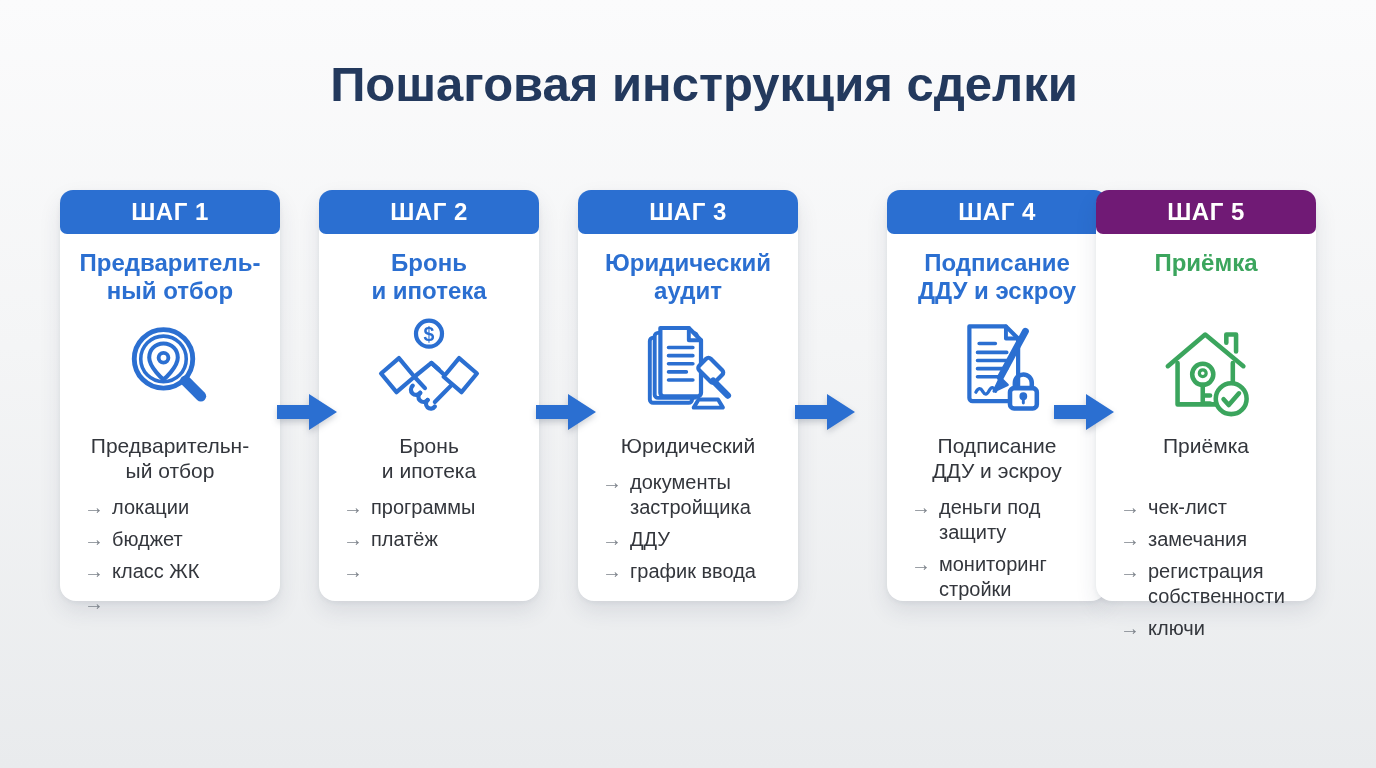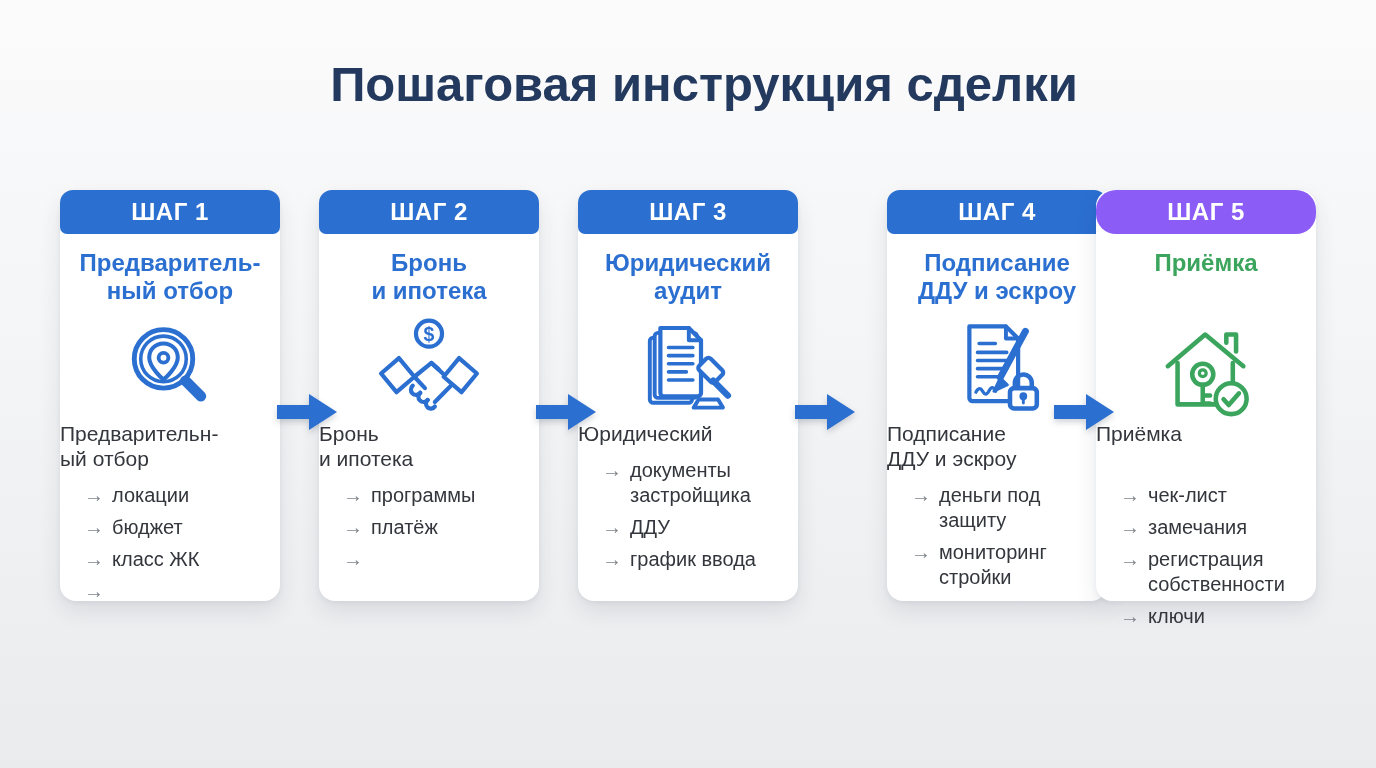--- a/index.html
+++ b/index.html
@@ -16,30 +16,30 @@
     position:absolute; top:190px; width:220px; height:411px;
     background:#ffffff; border-radius:16px;
     box-shadow:0 10px 22px rgba(35,50,75,.10), 0 2px 5px rgba(35,50,75,.06);
   }
   .card-header {
     height:44px; border-radius:13px 13px 7px 7px;
     display:flex; align-items:center; justify-content:center;
     color:#ffffff; font-size:24px; font-weight:bold; letter-spacing:.5px;
   }
   .card.blue  .card-header { background:#2b6fd1; }
-  .card.green .card-header { background:#8b5cf6;border-radius:20px; }
+  .card.green .card-header { background:#701a75; }
   .card-title {
     margin-top:15px; min-height:56px; text-align:center;
     font-size:24px; line-height:28px; font-weight:bold; white-space:pre-line;
   }
   .card.blue  .card-title { color:#2b6fd1; }
   .card.green .card-title { color:#3ba55d; }
   .icon-wrap { height:108px; margin-top:8px; display:flex; align-items:center; justify-content:center; }
   .card-subtitle {
-    min-height:50px; text-align:left;
+    margin-top:12px; min-height:50px; text-align:center;
     font-size:21px; line-height:25px; color:#33363c; white-space:pre-line;
   }
   .card.packed .card-subtitle { min-height:0; }
   .bullets { margin:12px 0 0; padding:0 10px 0 24px; list-style:none; display:flex; flex-direction:column; gap:7px; }
   .bullet { display:flex; font-size:20px; line-height:25px; color:#33363c; }
   .bullet-marker { color:#7d838b; margin-right:8px; flex:0 0 auto; }
   .bullet-text { white-space:pre-line; }
   .flow-arrow { position:absolute; top:392px; width:62px; height:40px; z-index:5;
     filter:drop-shadow(0 3px 3px rgba(35,50,75,.22)); }
   .icon-svg { display:block; }

